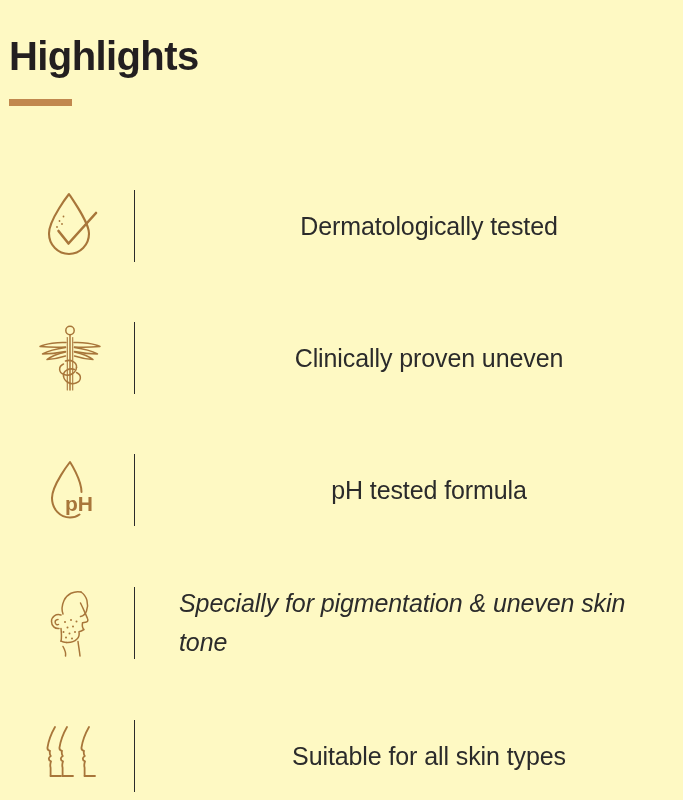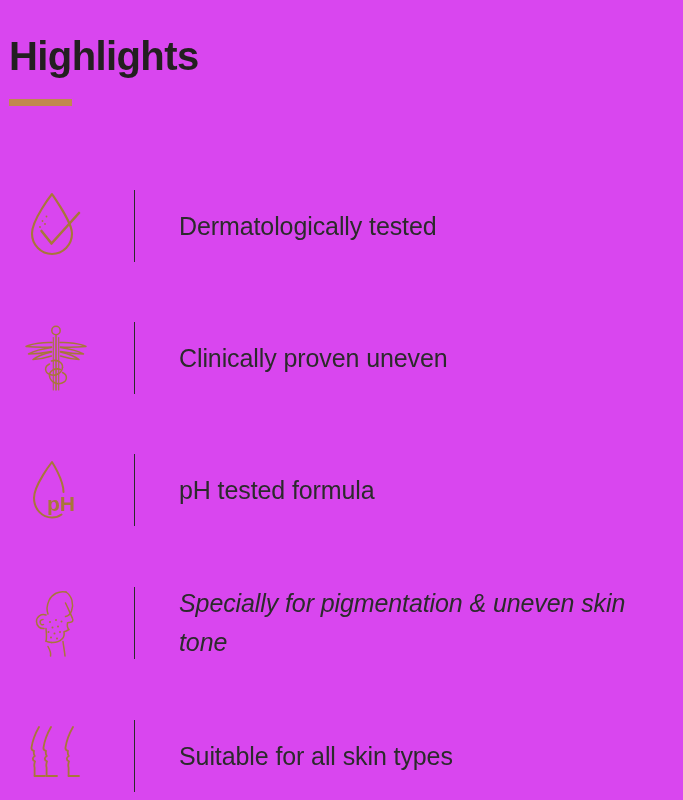--- a/index.html
+++ b/index.html
@@ -12,21 +12,21 @@
     height: 800px;
     overflow: hidden;
     font-family: "Liberation Sans", sans-serif;
     -webkit-font-smoothing: antialiased;
   }
 
   .page {
     position: relative;
     width: 683px;
     height: 800px;
-    background: #d946ef;
+    background: #fef9c3;
     box-sizing: border-box;
   }
 
   
   .header {
     position: absolute;
     left: 9px;
     top: 33px;
     width: 640px;
   }
@@ -67,22 +67,22 @@
     height: 134px;
     font-style: italic;
   }
 
   .icon-cell {
     width: 134px;
     min-width: 134px;
     height: 132px;
     display: flex;
     align-items: center;
-    justify-content: flex-start;
-    padding-left: 22px;
+    justify-content: center;
+    padding-left: 6px;
     box-sizing: border-box;
   }
   .icon-cell svg {
     display: block;
   }
 
   .row-divider {
     width: 1px;
     min-width: 1px;
     height: 72px;
@@ -104,20 +104,21 @@
     letter-spacing: -0.1px;
     color: #2b2b2b;
     margin: 0;
   }
   .highlight-text.two-line {
     white-space: normal;
     max-width: 516px;
   }
   .highlight-text.one-line {
     white-space: nowrap;
+    text-align: center;
   }
 </style>
 </head>
 <body>
 
 <div class="page">
 
   <div class="header">
     <h1 class="page-title">Highlights</h1>
     <div class="accent-bar"></div>

